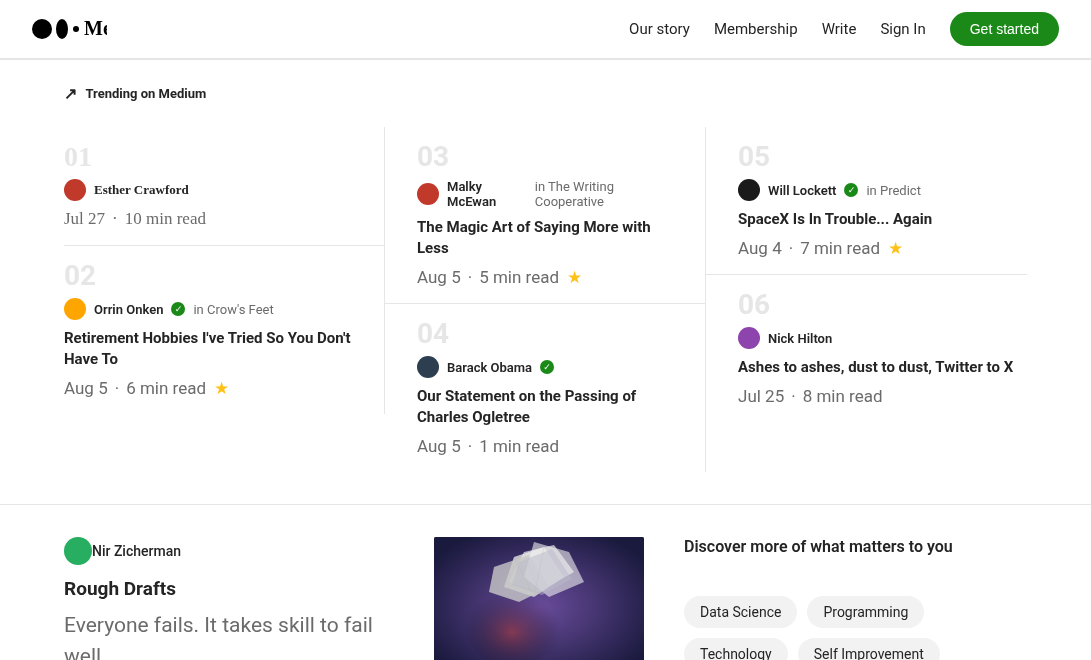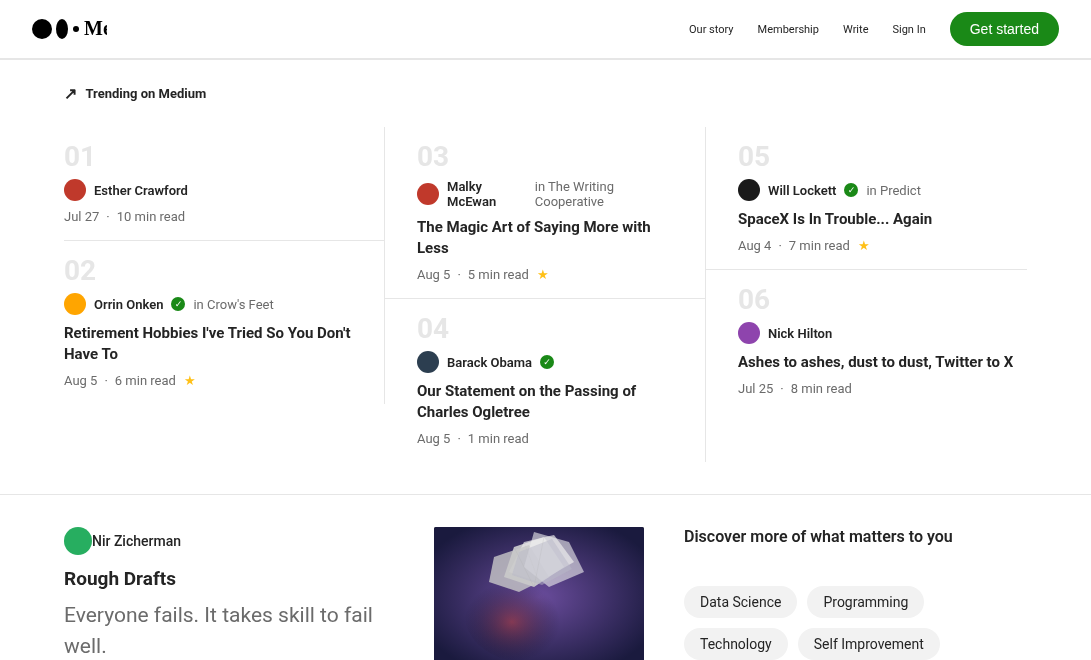--- a/index.html
+++ b/index.html
@@ -27,21 +27,21 @@
       align-items: center;
     }
     .header-nav {
       display: flex;
       align-items: center;
       gap: 24px;
     }
     .header-nav a {
       text-decoration: none;
       color: #242424;
-      font-size: 11px;
+      font-size: 15px;
     }
     .btn-get-started {
       background: #1a8917;
       color: #fff;
       border: none;
       border-radius: 100px;
       padding: 9px 20px;
       font-size: 14px;
       cursor: pointer;
       font-weight: 500;
@@ -118,21 +118,21 @@
       color: #6b6b6b;
     }
     .trending-title {
       font-size: 15px;
       font-weight: 700;
       color: #242424;
       line-height: 1.4;
       margin-bottom: 8px;
     }
     .trending-meta {
-      font-size: 13px;
+      font-size: 17px;
       color: #6b6b6b;
       display: flex;
       align-items: center;
       gap: 4px;
     }
 
     
     .section-divider {
       height: 1px;
       background: #e6e6e6;
@@ -261,21 +261,21 @@
 <div class="divider"></div>
 
 <section class="trending-section">
   <div class="trending-header">
     <span style="font-size:16px;">↗</span>
     <span>Trending on Medium</span>
   </div>
   <div class="trending-grid" id="trending-grid">
 
   <div class="trending-column">
-        <div class="trending-item" style="border-bottom: 1px solid rgb(230, 230, 230); padding-right: 32px; border-right: 1px solid rgb(230, 230, 230); padding-left: 0px;">
+        <div class="trending-item" style="border-bottom: 1px solid rgb(230, 230, 230); padding-right: 32px; border-right: 1px solid rgb(230, 230, 230); padding-left: 0px; font-family: Liberation Serif, serif;">
           <div class="trending-item-number">01</div>
           <div class="trending-item-author">
             <div class="author-avatar" style="background: rgb(192, 57, 43);"></div>
             <span class="author-name">Esther Crawford</span>
           </div>
           <div class="trending-meta">
             <span>Jul 27</span>
             <span style="margin:0 3px">·</span>
             <span>10 min read</span>
           </div>

